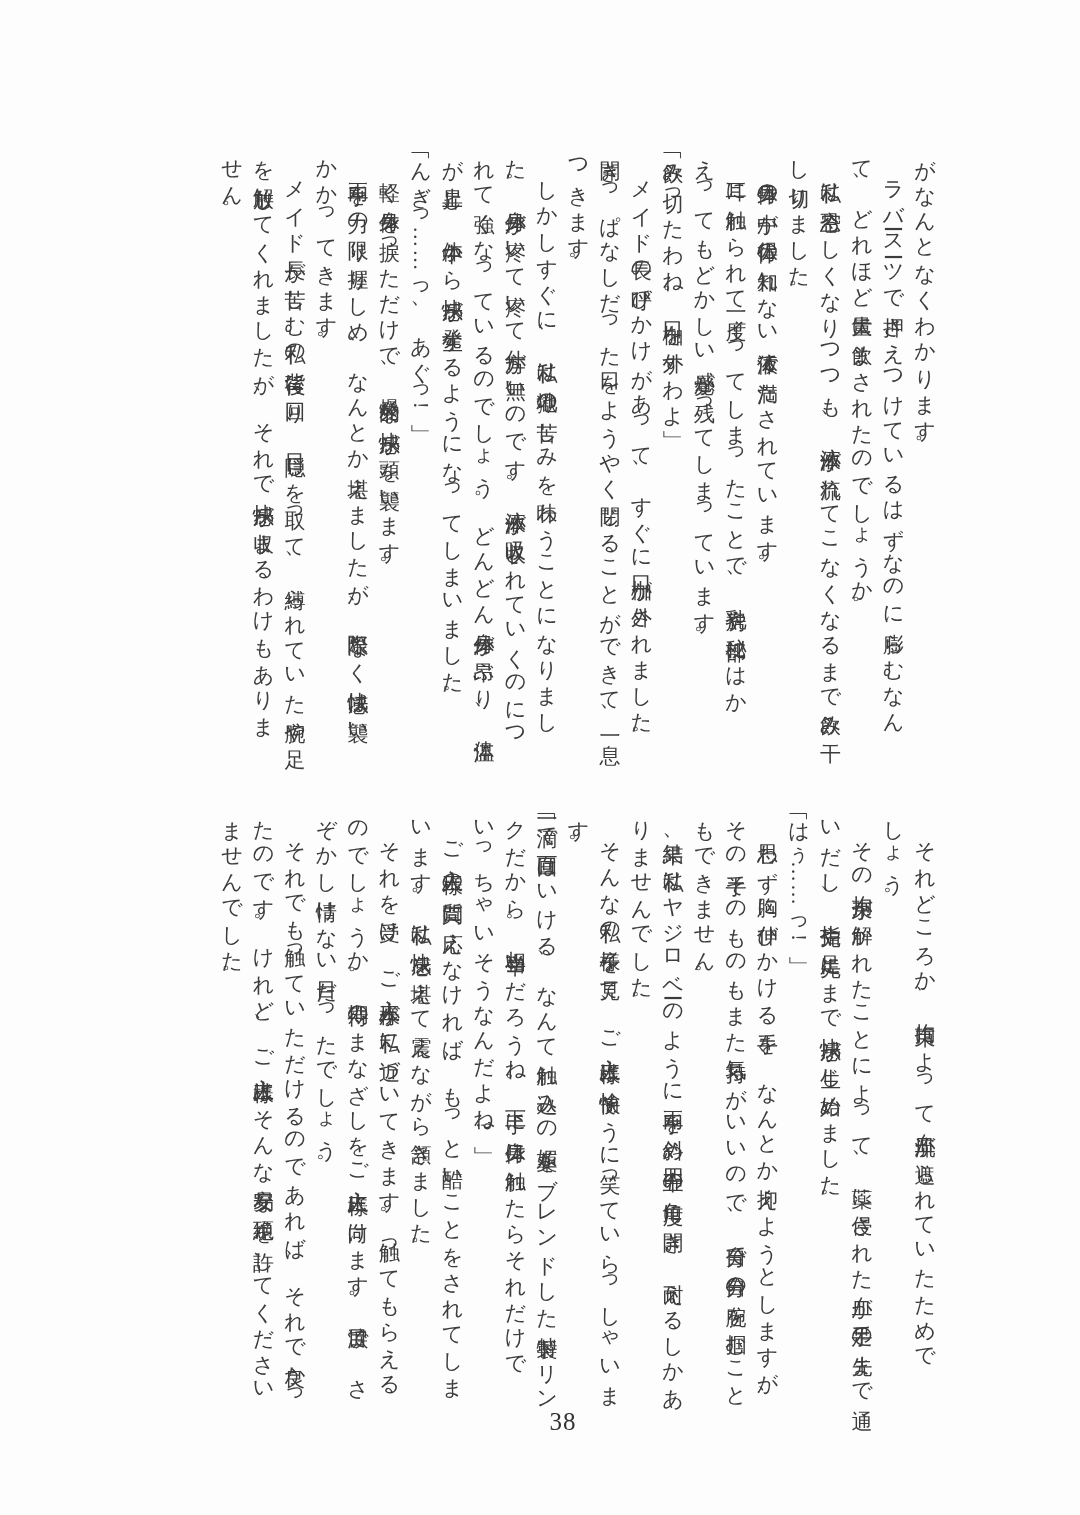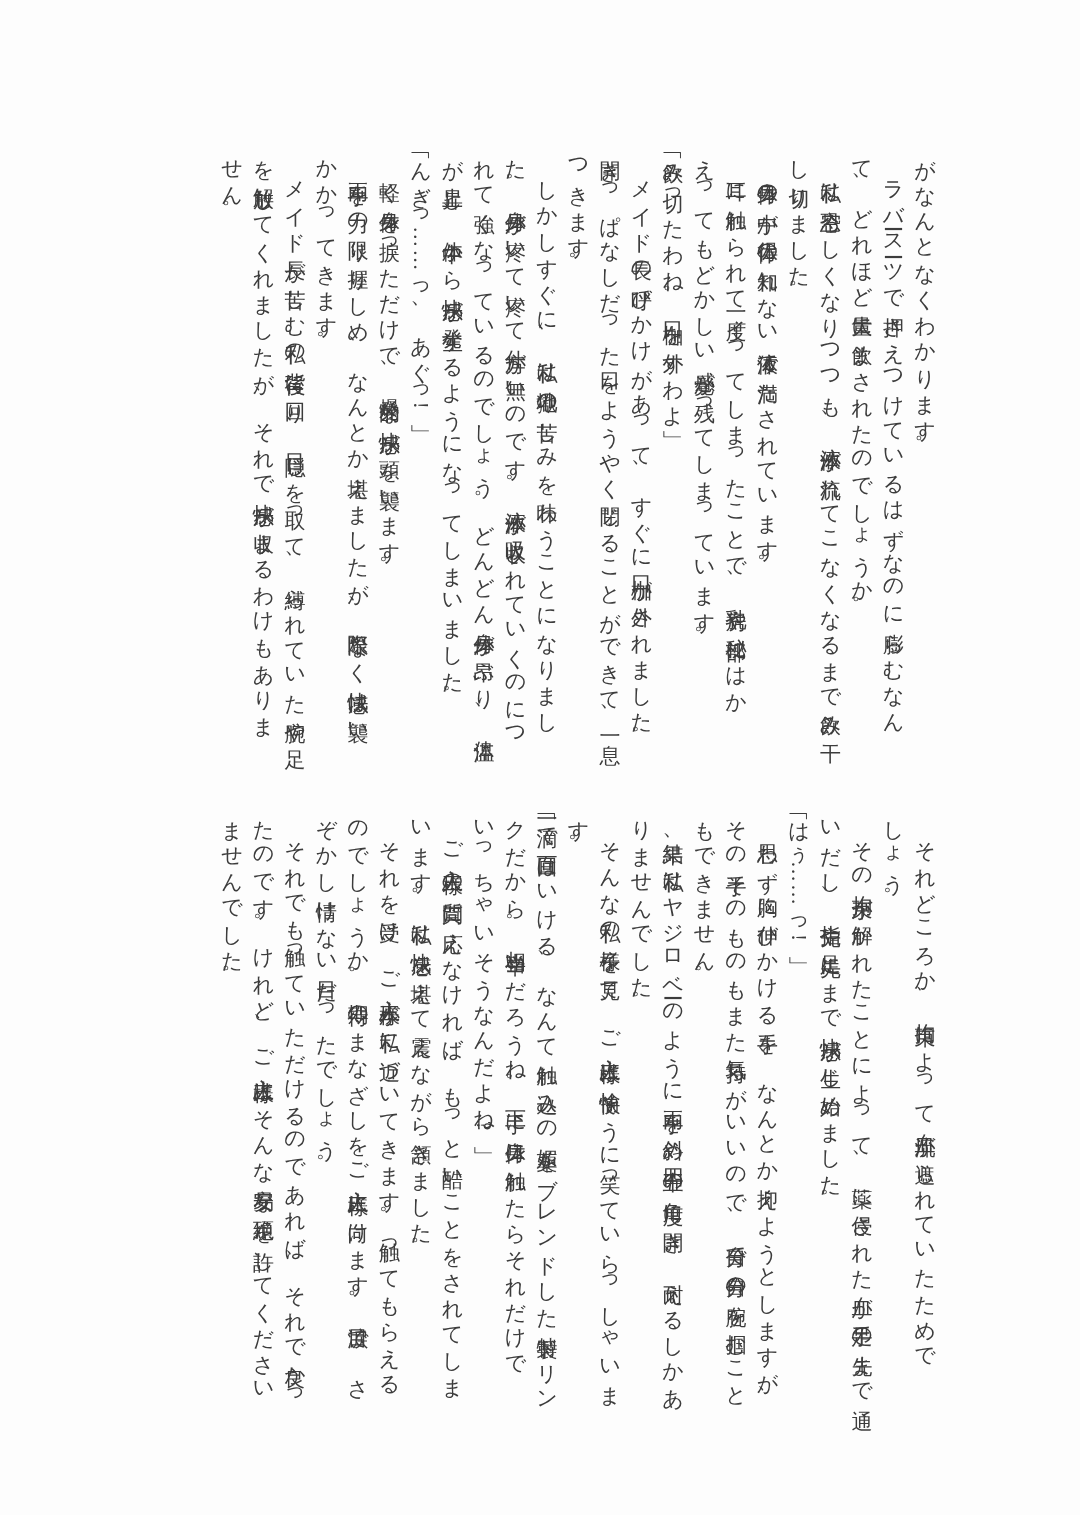--- a/index.html
+++ b/index.html
@@ -83,14 +83,15 @@
     <p class="para">「はぅ……っ!」</p>
     <p class="para indent">思わず胸に伸びかける手を、なんとか抑えようとしますが、その手そのものもまた気持ちがいいので、自分で自分の腕を掴むこともできません。</p>
     <p class="para indent">結果、私はヤジロベーのように両手を斜め四十五の角度に開き、耐えるしかありませんでした。</p>
     <p class="para indent">そんな私の様子を見て、ご主人様は愉快そうに笑っていらっしゃいます。</p>
     <p class="para">「一滴で百回はいける、なんて触れ込みの媚薬をブレンドした特製ドリンクだから。相当辛いだろうね。下手に身体に触れたらそれだけでいっちゃいそうなんだよね?」</p>
     <p class="para indent">ご主人様の質問に応えなければ、もっと酷いことをされてしまいます。私は快感を堪えて震えながら頷きました。</p>
     <p class="para indent">それを受け、ご主人様が私に近づいてきます。触ってもらえるのでしょうか。期待のまなざしをご主人様に向けます。涙目で、さぞかし情けない目だったでしょう。</p>
     <p class="para indent">それでも触っていただけるのであれば、それで良かったのです。けれど、ご主人様はそんな安易な絶頂を許してくださいませんでした。</p>
   </div>
 
+  <div class="page-number">38</div>
 
 </div>
 
 </body></html>

